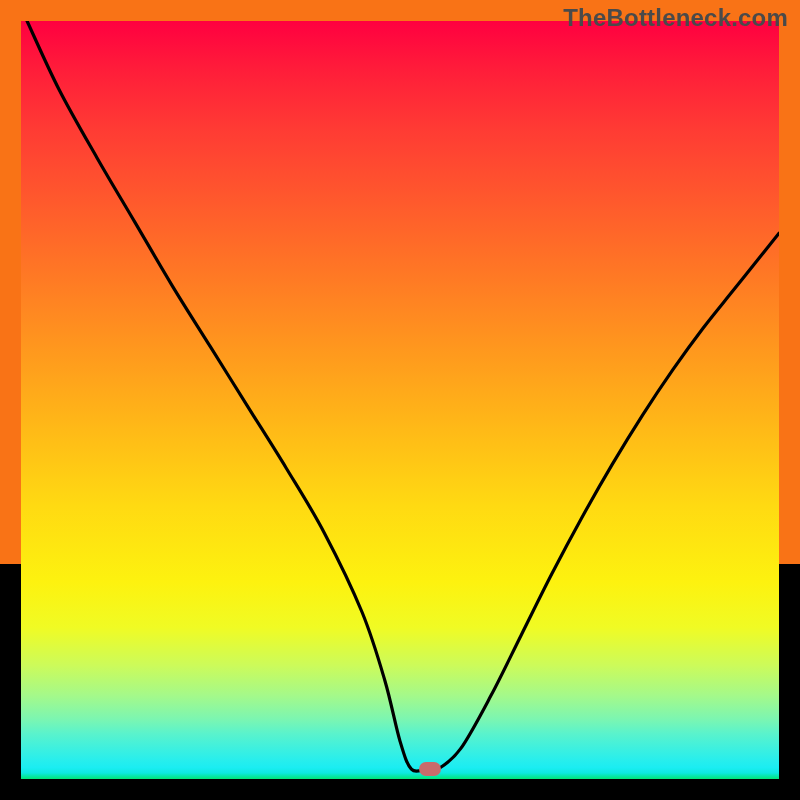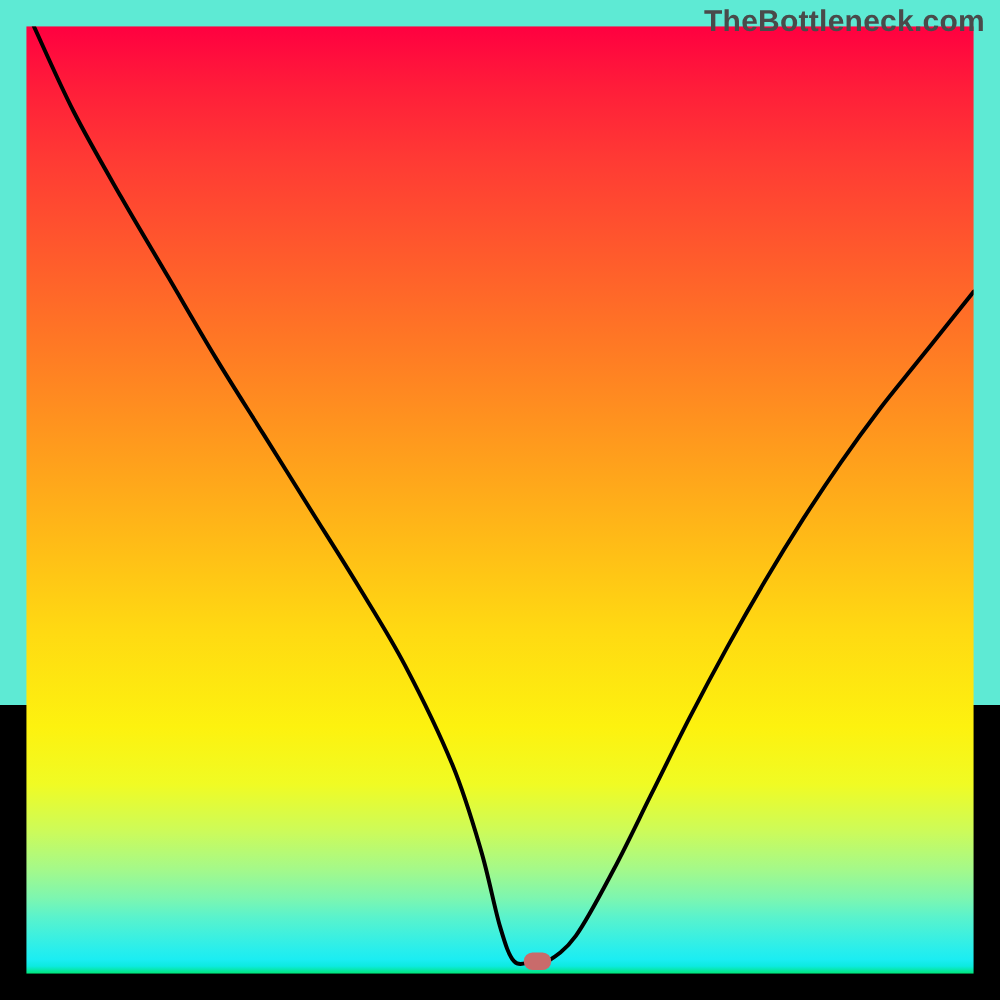--- a/index.html
+++ b/index.html
@@ -8,21 +8,21 @@
     width: 800px;
     height: 800px;
     background: #000;
     overflow: hidden;
     font-family: Arial, Helvetica, sans-serif;
   }
   .frame {
     position: relative;
     width: 800px;
     height: 564px;
-    background: #5eead4;
+    background: #f97316;
   }
   .watermark {
     position: absolute;
     top: 4px;
     right: 12px;
     color: #4a4a4a;
     font-size: 24px;
     font-weight: bold;
     letter-spacing: 0.2px;
     z-index: 10;

